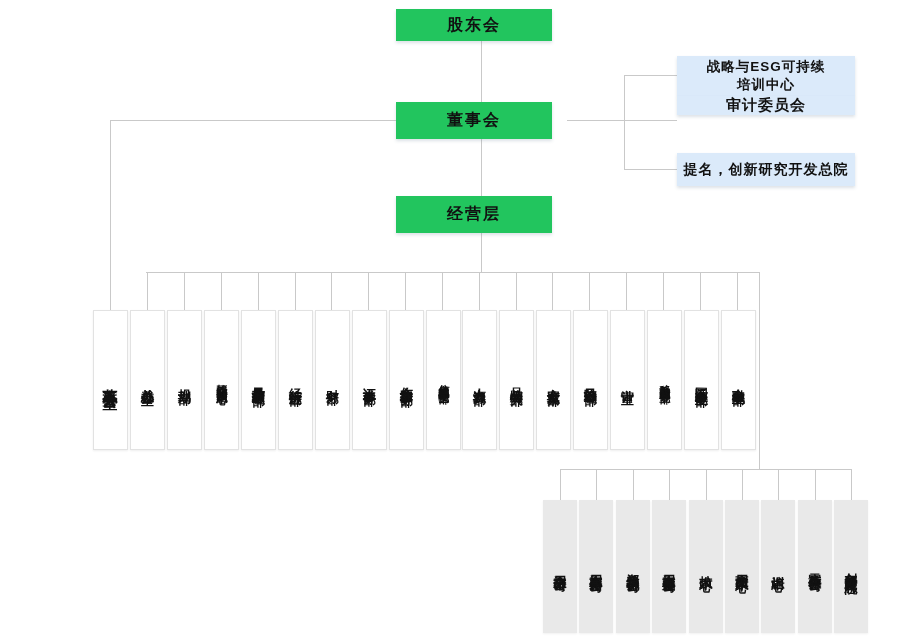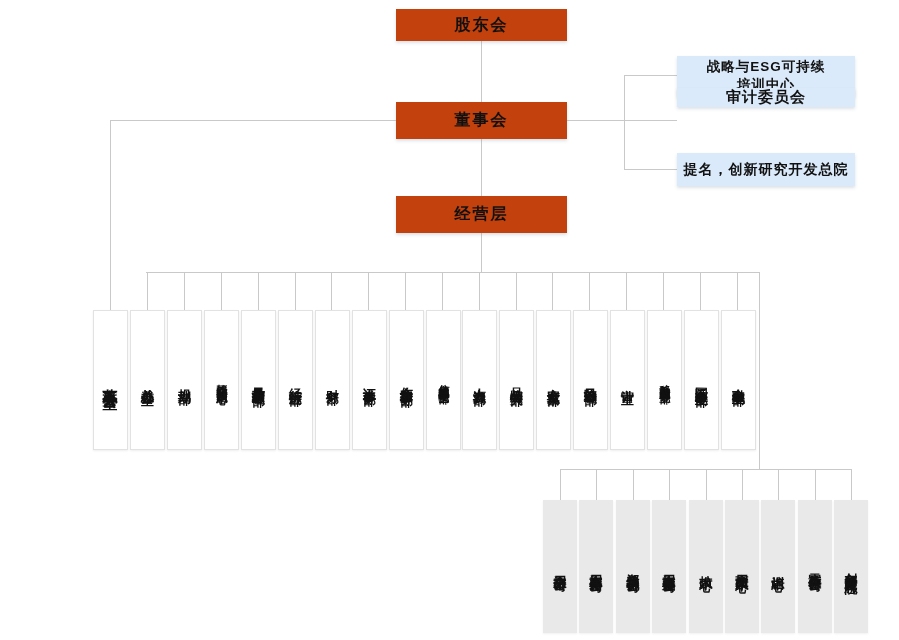--- a/index.html
+++ b/index.html
@@ -5,21 +5,21 @@
   html,body{margin:0;padding:0;background:#ffffff;}
   body{font-family:"Liberation Sans","DejaVu Sans",sans-serif;color:#111111;}
   .canvas{position:relative;width:899px;height:640px;background:#ffffff;overflow:hidden;}
 
   
   .hline,.vline{position:absolute;background:#c9c9c9;}
   .hline{height:1px;}
   .vline{width:1px;}
 
   
-  .blue{position:absolute;left:396px;width:171px;background:#c2410c;
+  .blue{position:absolute;left:396px;width:156px;background:#22c55e;
         display:flex;align-items:center;justify-content:center;
         font-size:16px;font-weight:700;letter-spacing:2px;
         box-shadow:0 2px 3px rgba(120,140,160,0.25);}
   
   .comm{position:absolute;left:677px;width:178px;background:#dbeafa;
         display:flex;flex-direction:column;align-items:center;justify-content:center;
         font-size:15px;font-weight:700;letter-spacing:1px;
         box-shadow:0 2px 3px rgba(120,140,160,0.25);text-align:center;}
   .comm .twoline{font-size:13.5px;line-height:1.35;}
 
@@ -90,21 +90,21 @@
       <span>经营层</span>
     </div>
   <div class="blue" style="top:102px;height:37px">
       <span>董事会</span>
     </div>
 
   <div class="comm" style="top:56px;height:40px">
     <span class="twoline">战略与ESG可持续</span>
     <span class="twoline">培训中心</span>
   </div>
-  <div class="comm" style="top:88px;height:19px">
+  <div class="comm" style="top:96px;height:19px">
     <span>审计委员会</span>
   </div>
   <div class="comm" style="top:153px;height:33px;font-size:14px">
     <span>提名，创新研究开发总院</span>
   </div>
 
   <div class="vbox dept" style="left:93px">
       <span class="vlabel big">董事会办公室</span>
     </div>
   <div class="vbox dept" style="left:130px">

